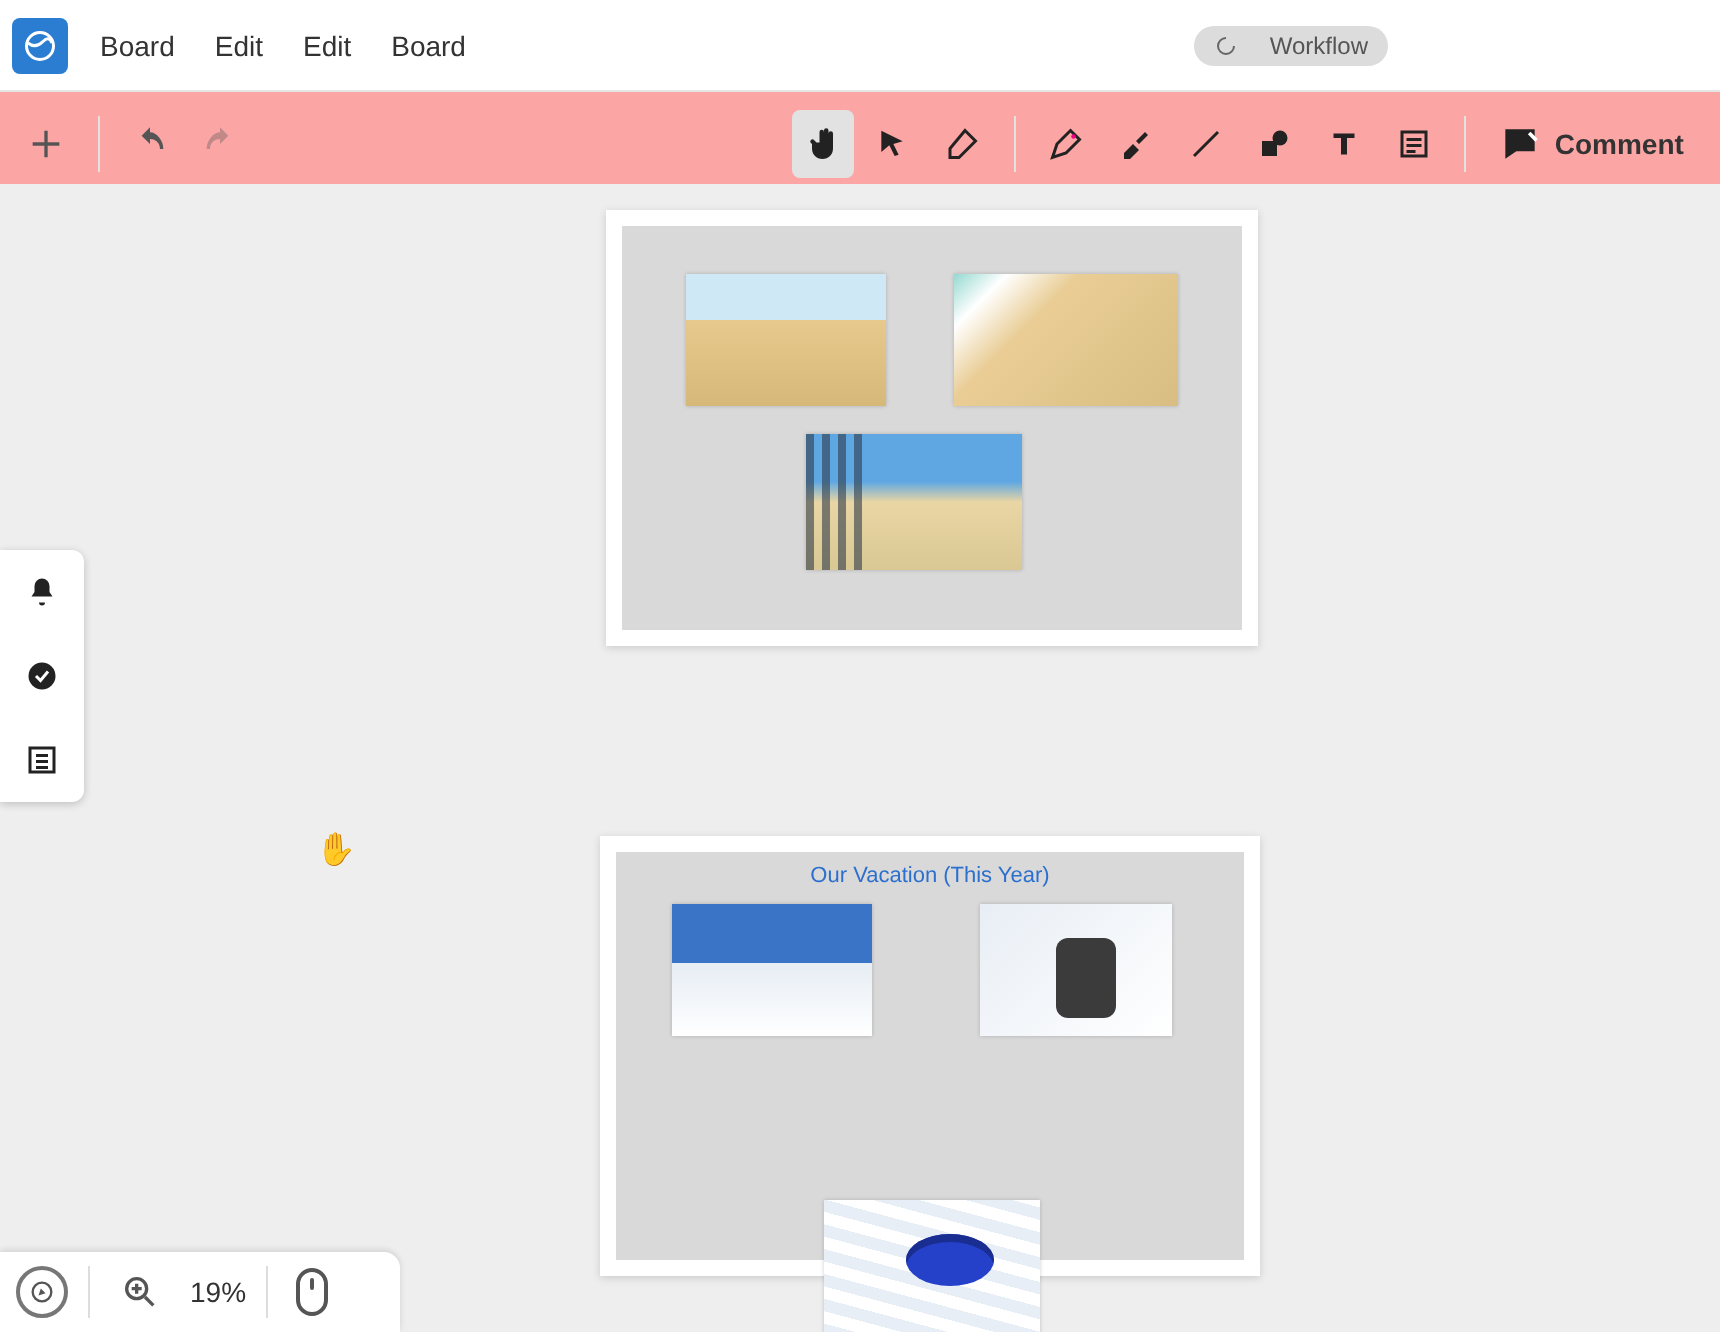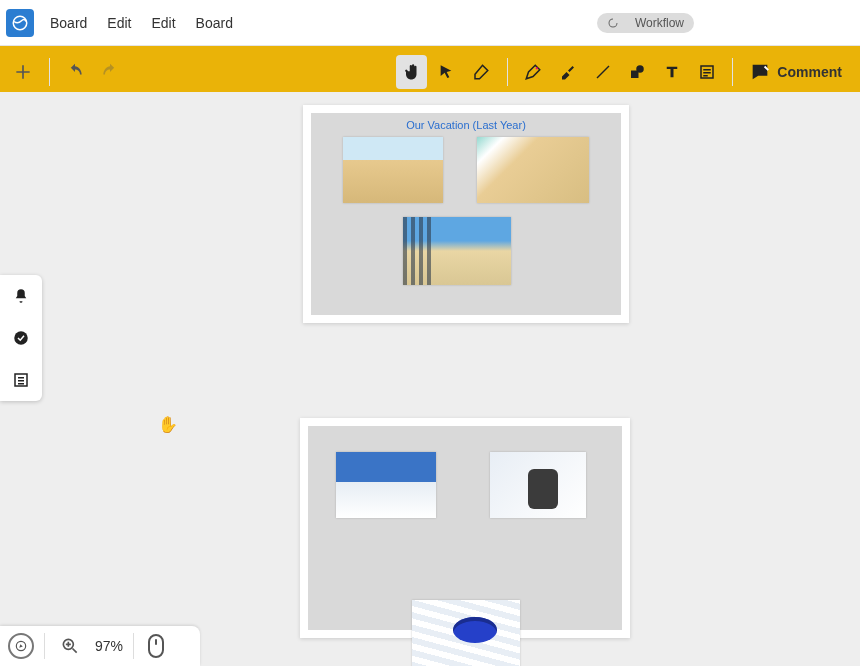--- a/index.html
+++ b/index.html
@@ -5,21 +5,21 @@
   * { box-sizing: border-box; margin: 0; padding: 0; }
   html, body { width: 860px; height: 666px; font-family: -apple-system, BlinkMacSystemFont, "Segoe UI", Arial, sans-serif; overflow: hidden; background: #fff; }
   
   .menubar { height: 46px; display: flex; align-items: center; padding: 0 6px; border-bottom: 1px solid #e5e5e5; }
   .app-logo { width: 28px; height: 28px; border-radius: 4px; background: #2b7dd1; display: flex; align-items: center; justify-content: center; margin-right: 6px; }
   .menubar-item { padding: 0 10px; font-size: 14px; color: #333; cursor: pointer; }
   .menubar-spacer { flex: 1; }
   .board-title { font-size: 18px; color: #333; margin-right: 10px; }
   .workflow-badge { background: #dcdcdc; border-radius: 12px; padding: 3px 10px; font-size: 12px; color: #555; display: flex; align-items: center; gap: 16px; cursor: pointer; margin-right: 160px; }
   
-  .toolbar { height: 52px; display: flex; align-items: center; padding: 0 8px; gap: 4px; border-bottom: 1px solid #e2e2e2; background: #eab308; }
+  .toolbar { height: 52px; display: flex; align-items: center; padding: 0 8px; gap: 4px; border-bottom: 1px solid #e2e2e2; background: #fca5a5; }
   .tb-btn { width: 34px; height: 34px; display: flex; align-items: center; justify-content: center; border-radius: 4px; cursor: pointer; color: #555; }
   .tb-btn svg { display: block; }
   .tb-btn.active { background: #e2e2e2; }
   .tb-sep { width: 1px; height: 28px; background: #e2e2e2; margin: 0 6px; }
   .tb-spacer { flex: 1; }
   .tb-spacer-center { width: 290px; }
   .tb-redo { opacity: .35; }
   .comment-btn { display: flex; align-items: center; gap: 6px; cursor: pointer; font-weight: 600; font-size: 14px; color: #333; padding: 0 6px; }
   
   .canvas-wrap { position: absolute; top: 92px; left: 0; right: 0; bottom: 0; background: #eeeeee; overflow: hidden; }
@@ -152,29 +152,29 @@
       </svg>
     <span>Comment</span>
   </div>
   <div class="tb-spacer"></div>
 </div>
 
 <div class="canvas-wrap">
 
   <div class="frame" style="left:303px; top:13px; width:326px; height:218px;">
     <div class="frame-inner">
-      <div class="frame-title">Our Vacation (Last Year)</div>
       <div class="img-box beach1" style="left:32px; top:24px; width:100px; height:66px;"></div>
       <div class="img-box beach2" style="left:166px; top:24px; width:112px; height:66px;"></div>
       <div class="img-box beach3" style="left:92px; top:104px; width:108px; height:68px;"></div>
     </div>
   </div>
 
   <div class="frame" style="left:300px; top:326px; width:330px; height:220px;">
     <div class="frame-inner">
+      <div class="frame-title">Our Vacation (This Year)</div>
       <div class="img-box ski1" style="left:28px; top:26px; width:100px; height:66px;"></div>
       <div class="img-box ski2" style="left:182px; top:26px; width:96px; height:66px;"></div>
       <div class="img-box ski3" style="left:104px; top:108px; width:108px; height:68px;"></div>
     </div>
   </div>
 
   <div class="hand-cursor" style="left:158px; top:323px;">✋</div>
 
   <div class="sidepanel" style="top:183px;">
     <div class="sp-btn">
@@ -203,18 +203,18 @@
           <path d="M9 15l2-6 4 4z" fill="#555"></path>
         </svg>
     </div>
     <div class="sb-sep"></div>
     <div class="sb-btn">
       <svg width="20" height="20" viewBox="0 0 24 24">
           <circle cx="10" cy="10" r="6" fill="none" stroke="#555" stroke-width="2"></circle>
           <path d="M15 15l5 5M10 7v6M7 10h6" stroke="#555" stroke-width="2"></path>
         </svg>
     </div>
-    <div class="sb-zoom">97%</div>
+    <div class="sb-zoom">19%</div>
     <div class="sb-sep"></div>
     <div class="sb-mouse"></div>
   </div>
 
 </div>
 
 </body></html>

